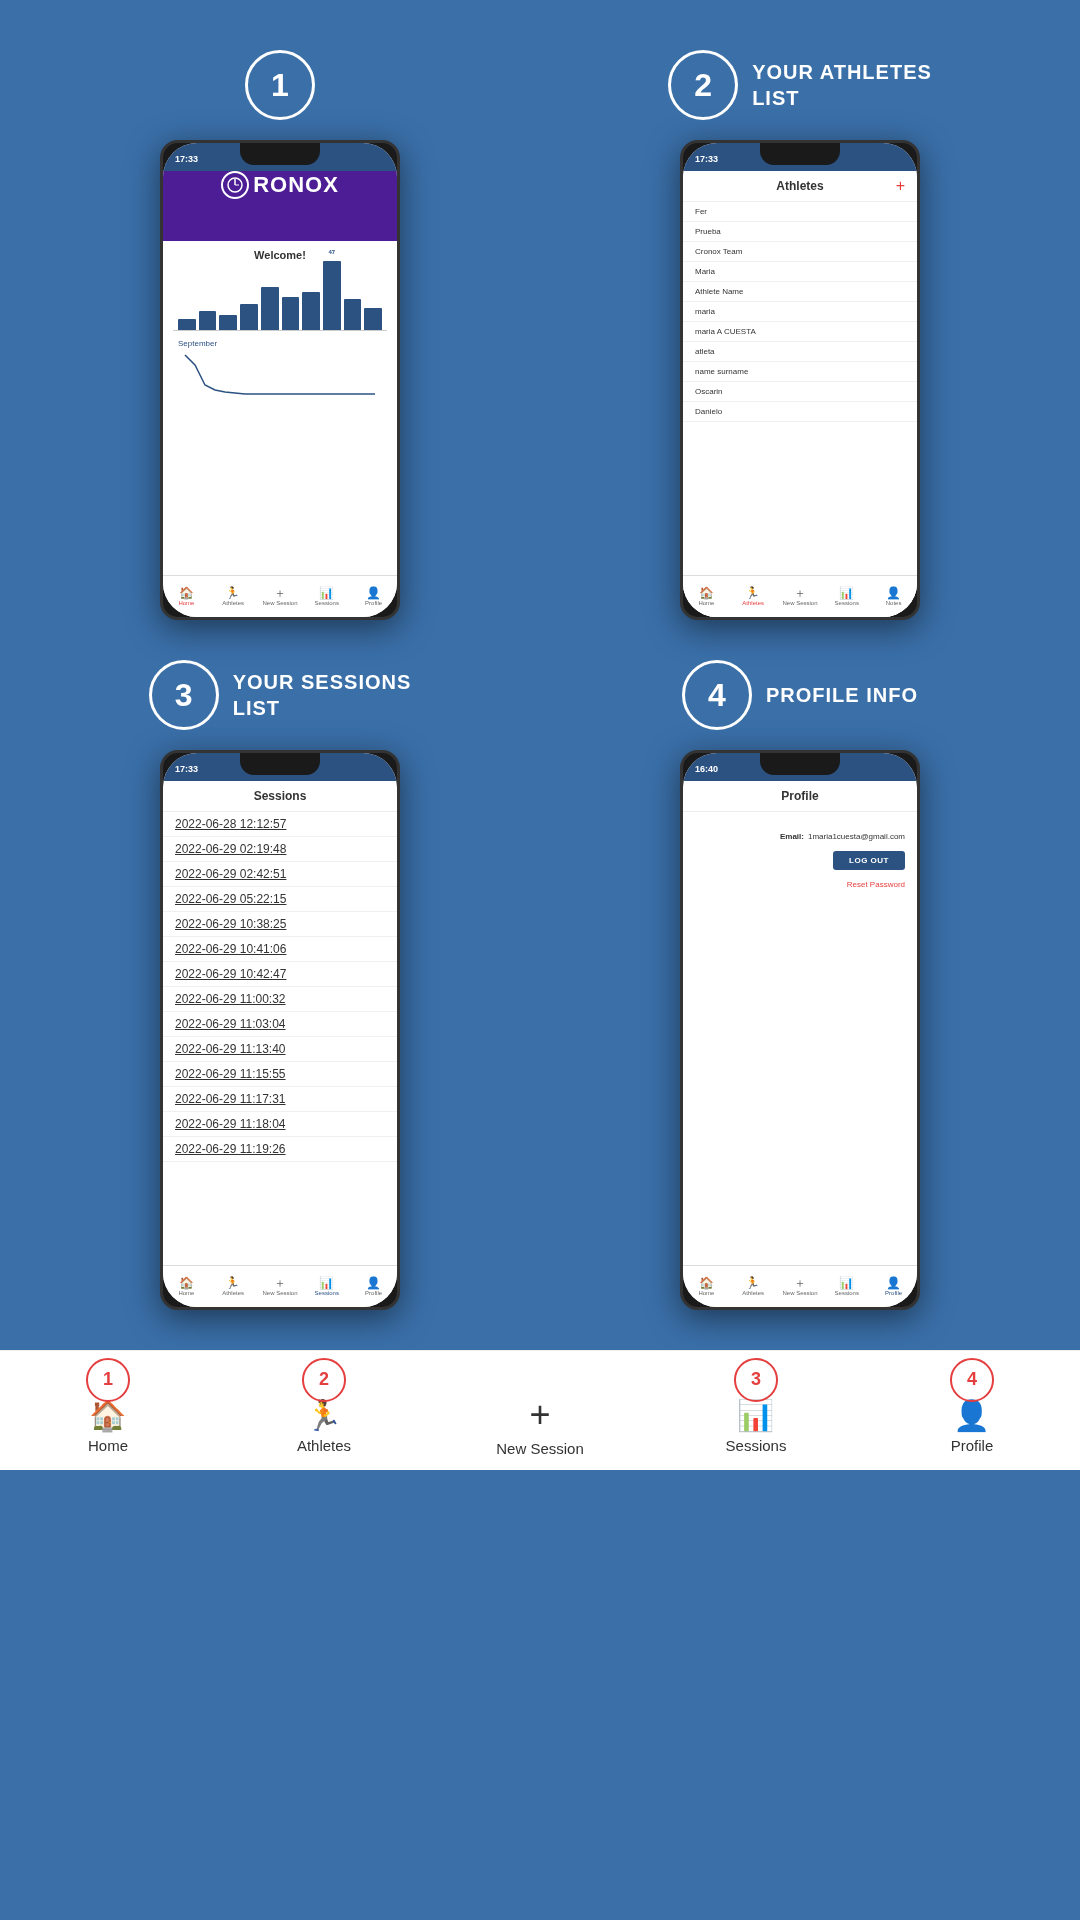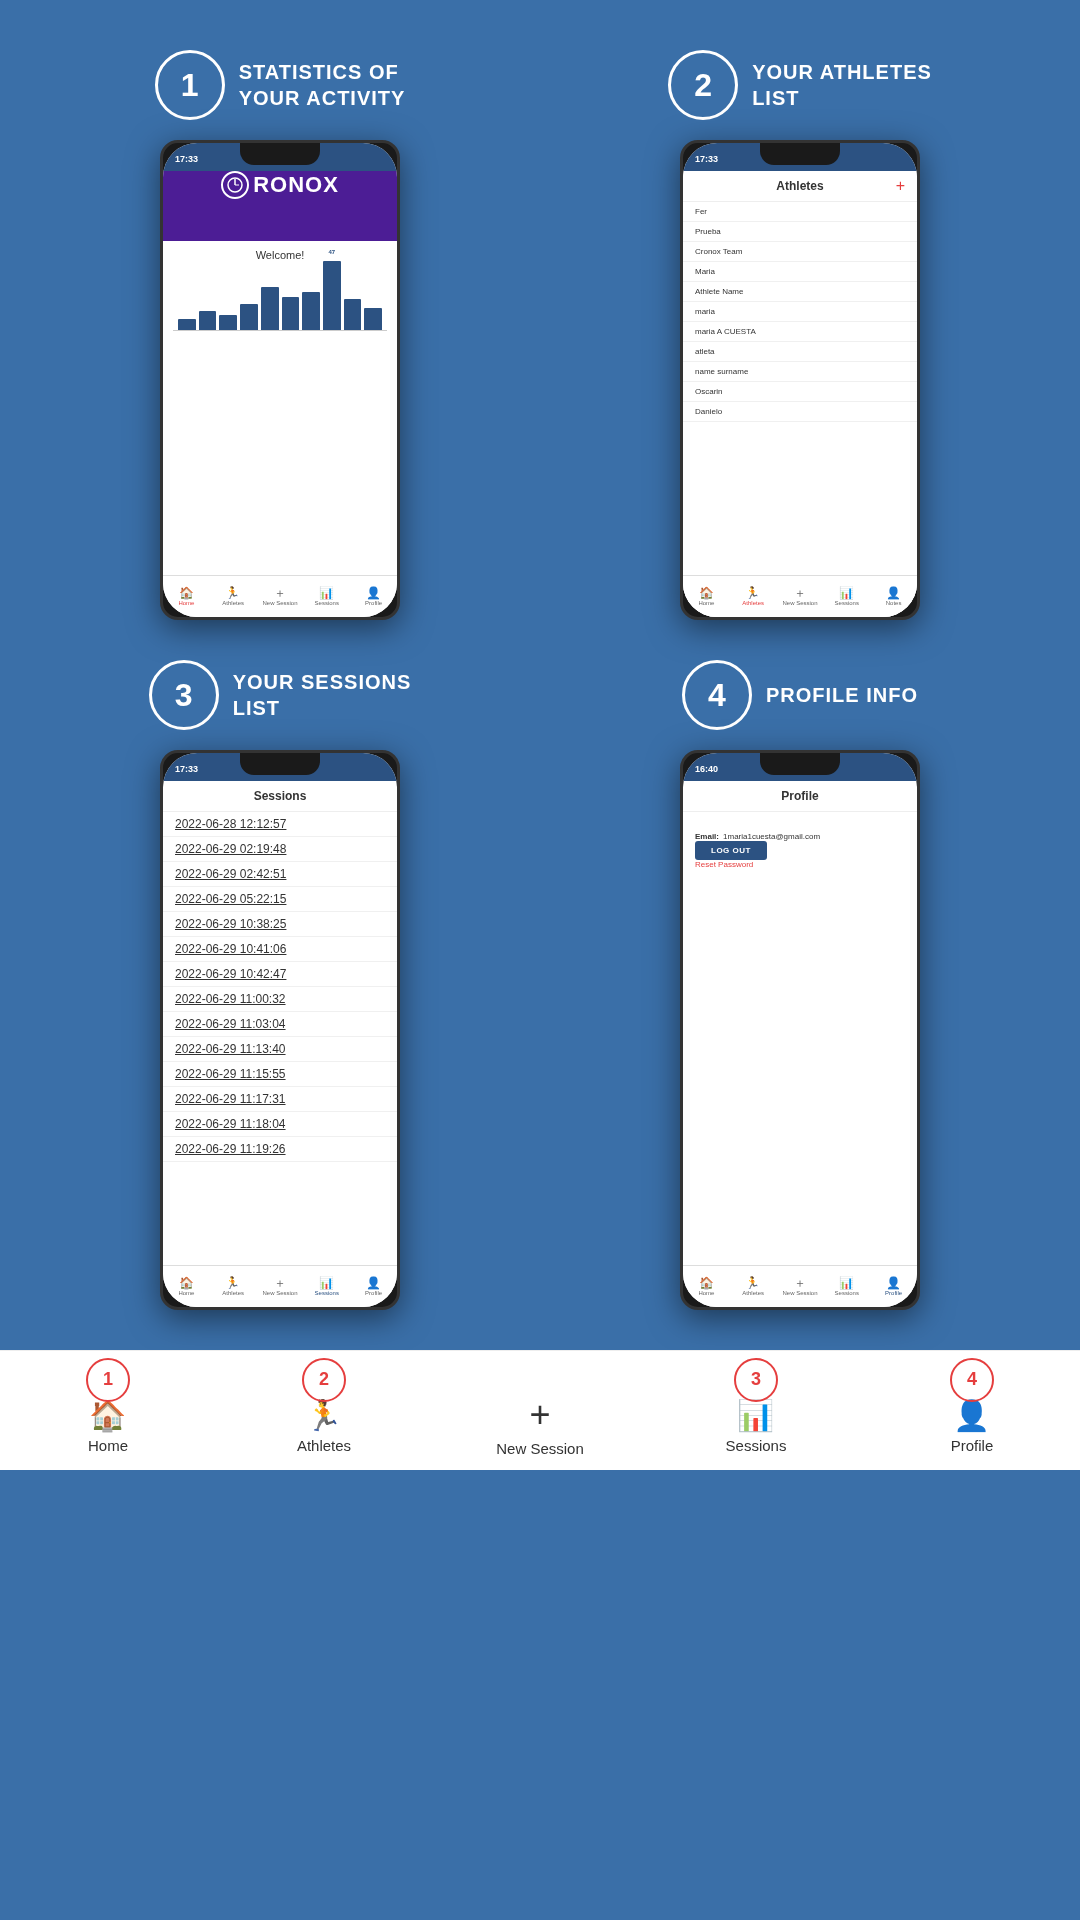--- a/index.html
+++ b/index.html
@@ -143,21 +143,21 @@
       letter-spacing: 1px;
     }
 
     .phone1-body {
       padding: 8px 10px;
       font-size: 9px;
     }
 
     .welcome-text {
       text-align: center;
-      font-weight: normal;
+      font-weight: bold;
       font-size: 11px;
       color: #333;
     }
 
     
     .bar-chart {
       display: flex;
       align-items: flex-end;
       gap: 3px;
       height: 70px;
@@ -298,21 +298,22 @@
     .profile-title {
       font-size: 12px;
       font-weight: 600;
       color: #333;
     }
 
     .profile-body {
       padding: 20px 12px;
       display: flex;
       flex-direction: column;
-      align-items: flex-start;
+      align-items: flex-end;
+      gap: 10px;
     }
 
     .profile-email-row {
       display: flex;
       gap: 4px;
       align-items: center;
       font-size: 8px;
     }
 
     .profile-email-label {
@@ -418,21 +419,20 @@
 </head>
 <body>
 
 <div class="top-grid">
 
   <div class="quadrant">
     <div class="quadrant-label">
       <div class="circle-num">
         <span>1</span>
       </div>
-      <div class="label-text">STATISTICS OF<br>YOUR ACTIVITY</div>
     </div>
 
     <div class="phone">
       <div class="phone-notch"></div>
       <div class="phone-screen">
 
         <div class="phone-status-bar">
           <span>17:33</span>
         </div>
 
@@ -460,20 +460,26 @@
             <div class="bar" style="height:62%;"></div>
             <div class="bar" style="height:48%;"></div>
             <div class="bar" style="height:55%;"></div>
             <div class="bar" style="height:100%; position:relative;">
               <span style="position:absolute;top:-12px;left:50%;transform:translateX(-50%);font-size:6px;color:#2c5282;font-weight:bold;">47</span>
             </div>
             <div class="bar" style="height:45%;"></div>
             <div class="bar" style="height:32%;"></div>
           </div>
 
+          <div class="line-chart-container">
+            <div class="line-chart-title">September</div>
+            <svg class="line-chart" viewBox="0 0 200 50">
+              <polyline points="5,5 15,15 25,35 35,40 45,42 55,43 65,44 75,44 85,44 95,44 105,44 115,44 125,44 135,44 145,44 155,44 165,44 175,44 185,44 195,44" fill="none" stroke="#2c5282" stroke-width="1.5"></polyline>
+            </svg>
+          </div>
         </div>
 
         <div class="phone-bottom-nav">
           <div class="nav-item active">
             <span class="nav-icon">🏠</span>
             <span>Home</span>
           </div>
           <div class="nav-item">
             <span class="nav-icon">🏃</span>
             <span>Athletes</span>

